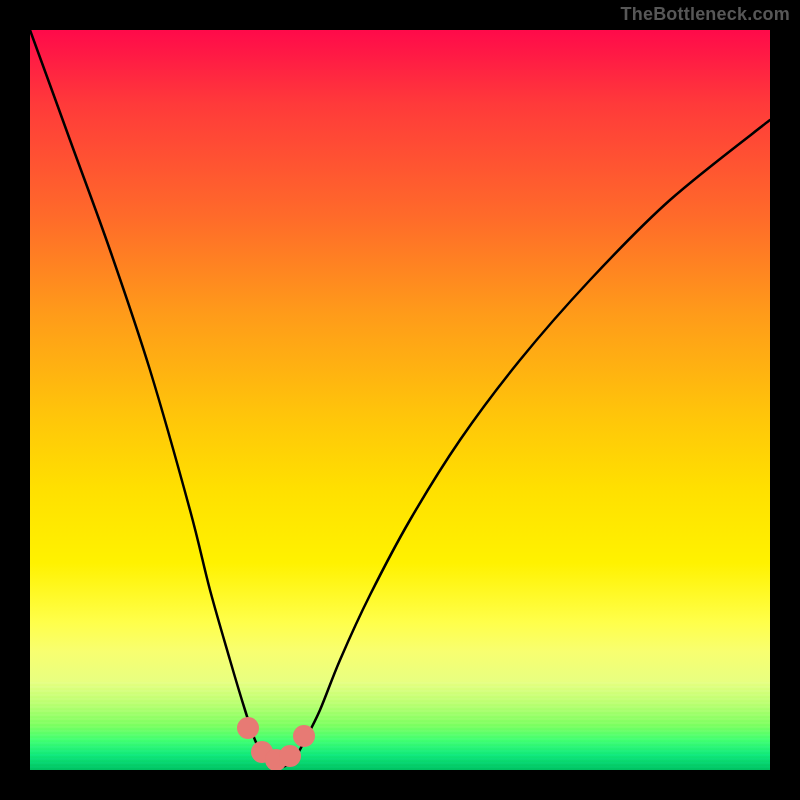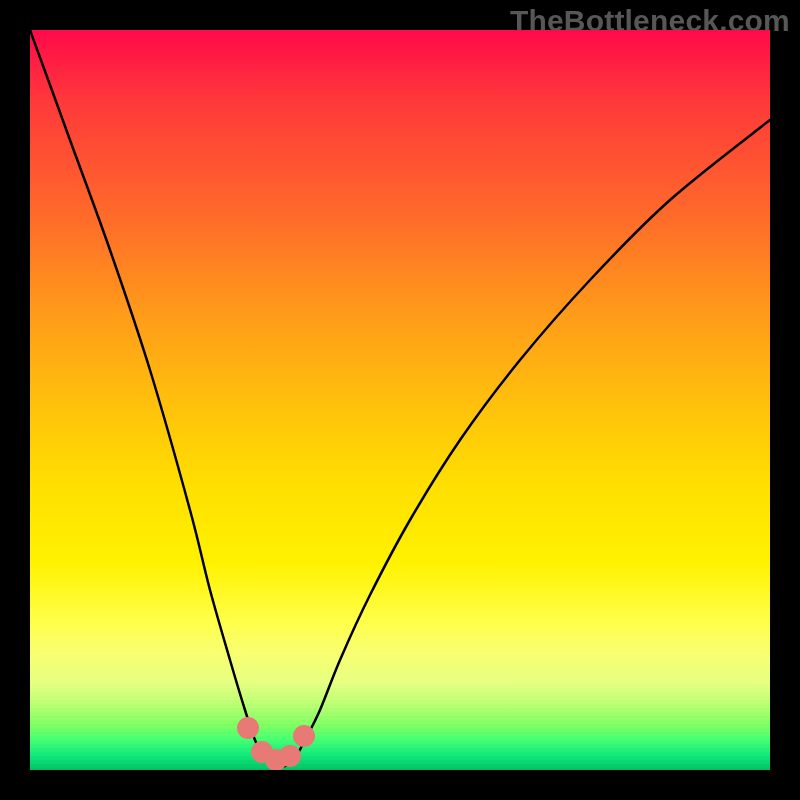--- a/index.html
+++ b/index.html
@@ -60,21 +60,21 @@
   svg.curve {
     position: absolute;
     inset: 0;
     width: 100%;
     height: 100%;
   }
   .watermark {
     position: absolute;
     top: 4px;
     right: 10px;
-    font-size: 30px;
+    font-size: 18px;
     font-weight: 600;
     color: #575757;
     letter-spacing: 0.2px;
     user-select: none;
   }
 </style>
 </head>
 <body>
 
 <div class="watermark">TheBottleneck.com</div>

